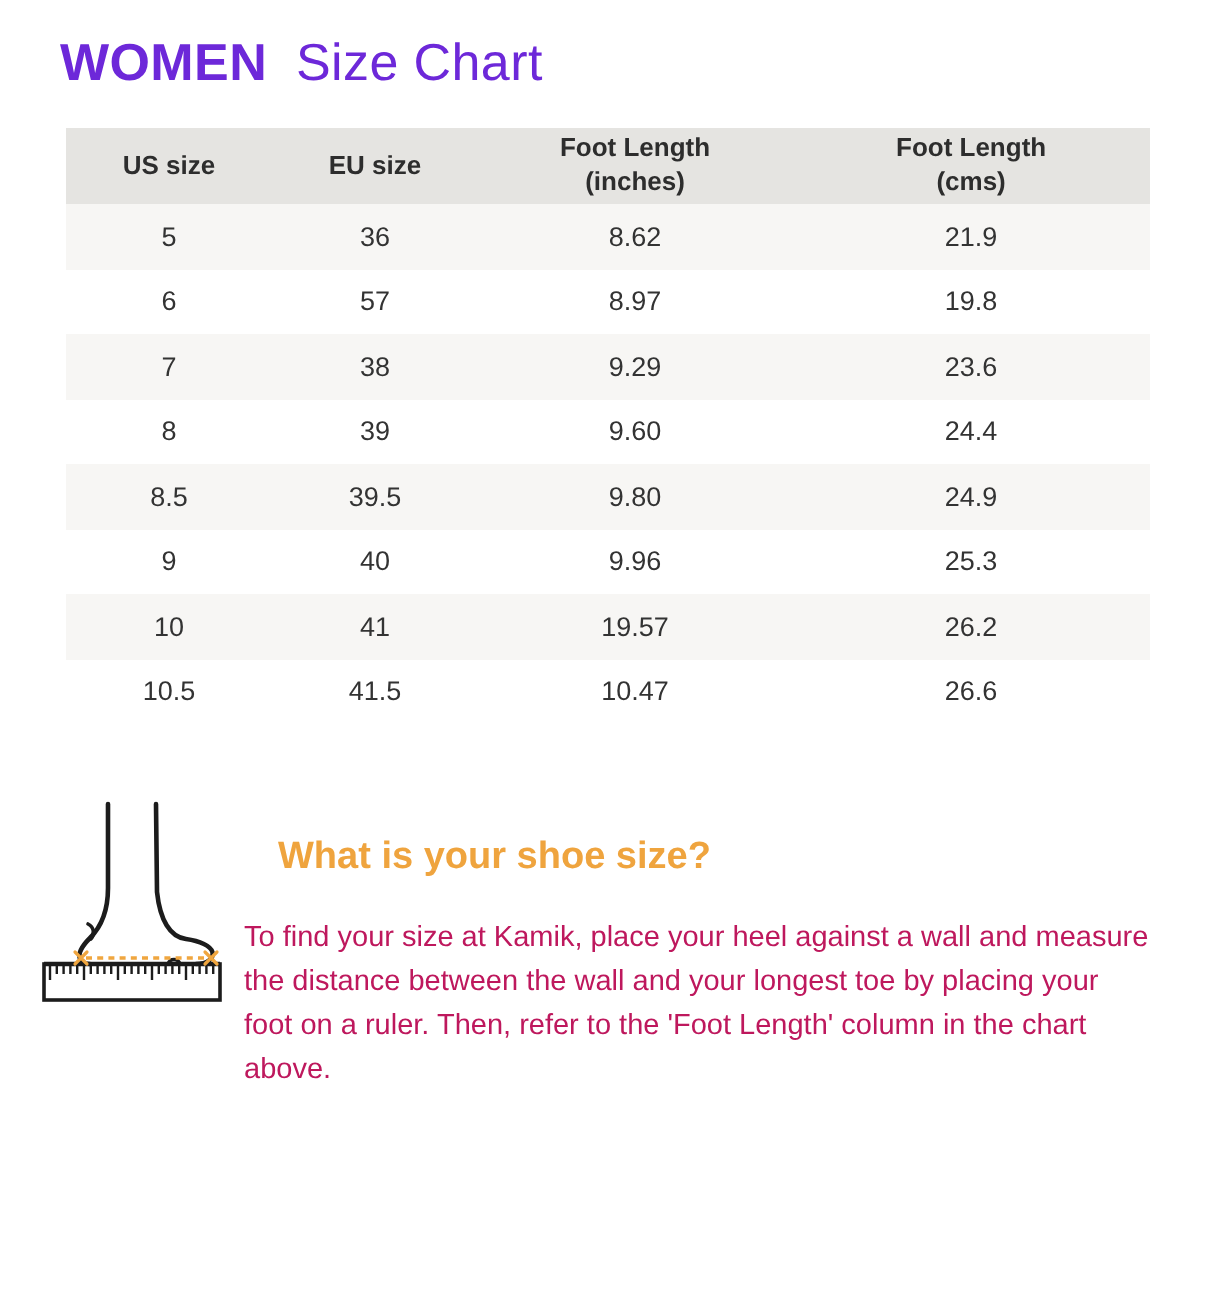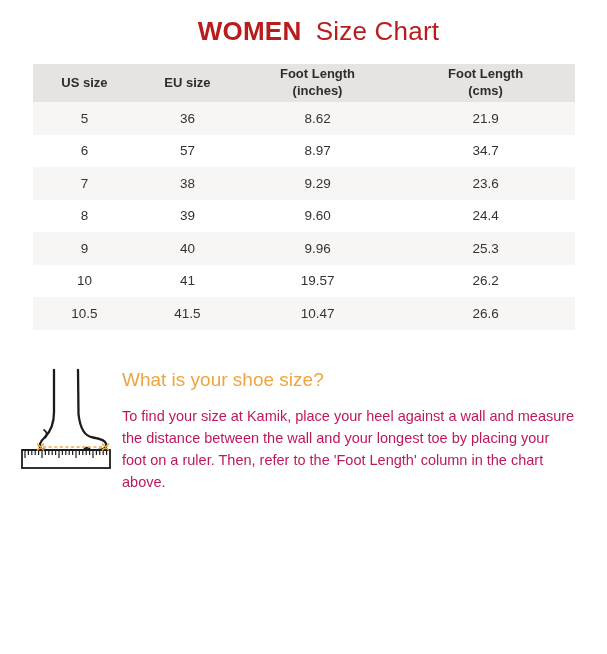--- a/index.html
+++ b/index.html
@@ -8,24 +8,23 @@
     width: 607px; height: 654px;
     background: #ffffff;
     font-family: "Liberation Sans", "DejaVu Sans", sans-serif;
     overflow: hidden;
   }
 
   
   .page-title {
     margin: 16px 0 0 30px;
     font-size: 26px;
-    color: #b91c1c;
+    color: #6d28d9;
     line-height: 30px;
     letter-spacing: 0.2px;
-    text-align: center;
   }
   .page-title .t-bold { font-weight: 800; }
   .page-title .t-reg  { font-weight: 400; margin-left: 7px; }
 
   
   table.size-table {
     border-collapse: collapse;
     table-layout: fixed;
     width: 542px;
     margin: 18px 0 0 33px;
@@ -59,23 +58,23 @@
 
   
   .info-section {
     display: flex;
     align-items: flex-start;
     margin: 38px 0 0 20px;
   }
   .icon-wrap { width: 92px; flex: 0 0 92px; }
   .info-text { margin-left: 10px; width: 455px; }
   .info-heading {
-    margin: 0;
+    margin: 17px;
     font-size: 19px;
-    font-weight: normal;
+    font-weight: bold;
     color: #efa43e;
     line-height: 24px;
   }
   .info-body {
     margin: 13px 0 0 0;
     font-size: 14.5px;
     line-height: 22px;
     color: #be185d;
   }
 </style>
@@ -108,33 +107,39 @@
     <tr>
       <td>5</td>
       <td>36</td>
       <td>8.62</td>
       <td>21.9</td>
     </tr>
     <tr>
       <td>6</td>
       <td>57</td>
       <td>8.97</td>
-      <td>34.7</td>
+      <td>19.8</td>
     </tr>
     <tr>
       <td>7</td>
       <td>38</td>
       <td>9.29</td>
       <td>23.6</td>
     </tr>
     <tr>
       <td>8</td>
       <td>39</td>
       <td>9.60</td>
       <td>24.4</td>
+    </tr>
+    <tr>
+      <td>8.5</td>
+      <td>39.5</td>
+      <td>9.80</td>
+      <td>24.9</td>
     </tr>
     <tr>
       <td>9</td>
       <td>40</td>
       <td>9.96</td>
       <td>25.3</td>
     </tr>
     <tr>
       <td>10</td>
       <td>41</td>

